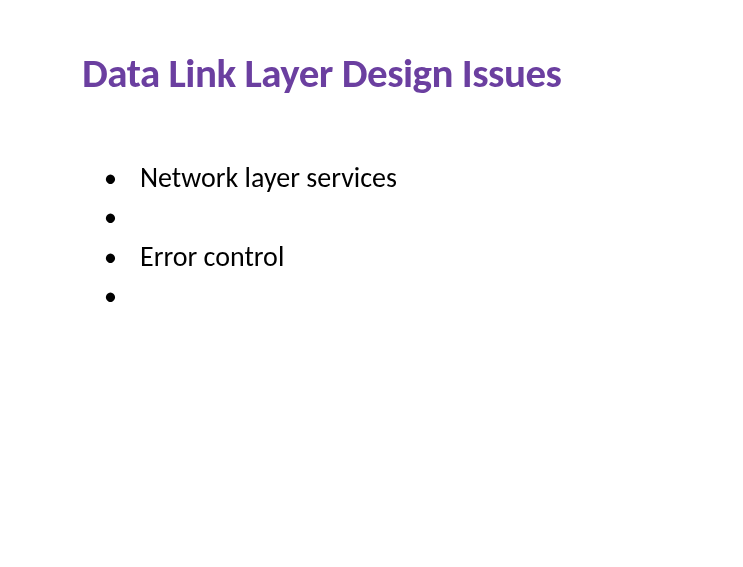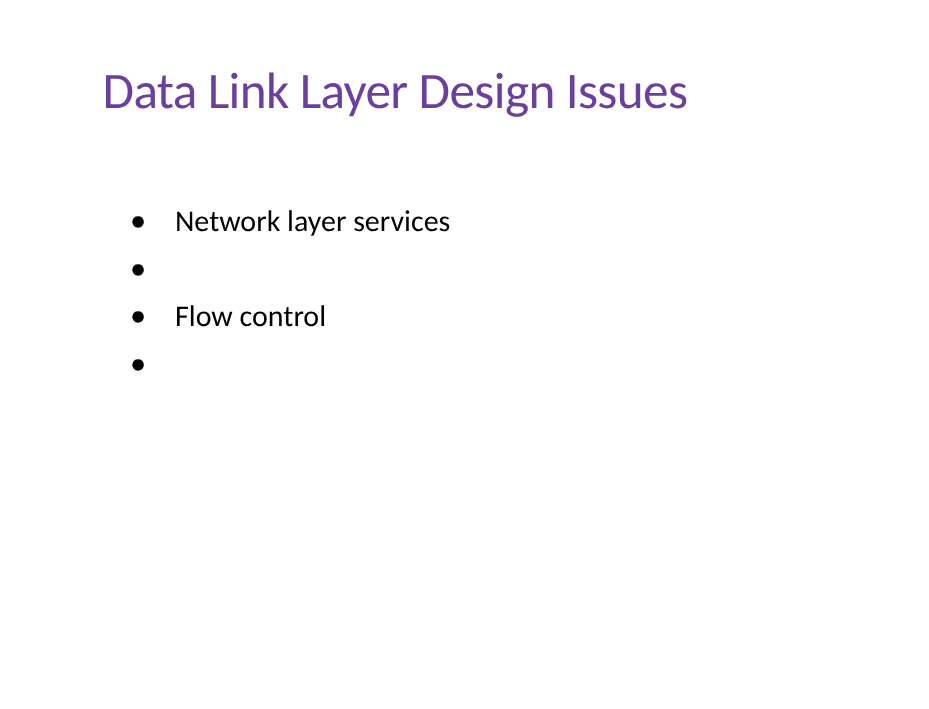--- a/index.html
+++ b/index.html
@@ -12,58 +12,58 @@
       height: 567px;
       background: #ffffff;
       font-family: Calibri, Arial, sans-serif;
       position: relative;
     }
     .slide-title {
       position: absolute;
       top: 48px;
       left: 82px;
       font-size: 41px;
-      font-weight: normal;
+      font-weight: bold;
       color: #6B3FA0;
       letter-spacing: -0.5px;
     }
     .bullet-list {
       position: absolute;
       top: 160px;
       left: 104px;
     }
     .bullet-row {
       display: flex;
       align-items: baseline;
       margin-bottom: 6px;
     }
     .bullet-dot {
       font-size: 26px;
       color: #000000;
       width: 36px;
       text-align: left;
     }
     .bullet-text {
-      font-size: 24px;
+      font-size: 28px;
       color: #000000;
     }
   </style>
 </head>
 <body>
 
 <h1 class="slide-title">Data Link Layer Design Issues</h1>
 
 <div class="bullet-list">
   <div class="bullet-row">
     <span class="bullet-dot">•</span>
     <span class="bullet-text">Network layer services</span>
   </div>
   <div class="bullet-row">
     <span class="bullet-dot">•</span>
   </div>
   <div class="bullet-row">
     <span class="bullet-dot">•</span>
-    <span class="bullet-text">Flow control</span>
+    <span class="bullet-text">Error control</span>
   </div>
   <div class="bullet-row">
     <span class="bullet-dot">•</span>
   </div>
 </div>
 
 </body></html>

